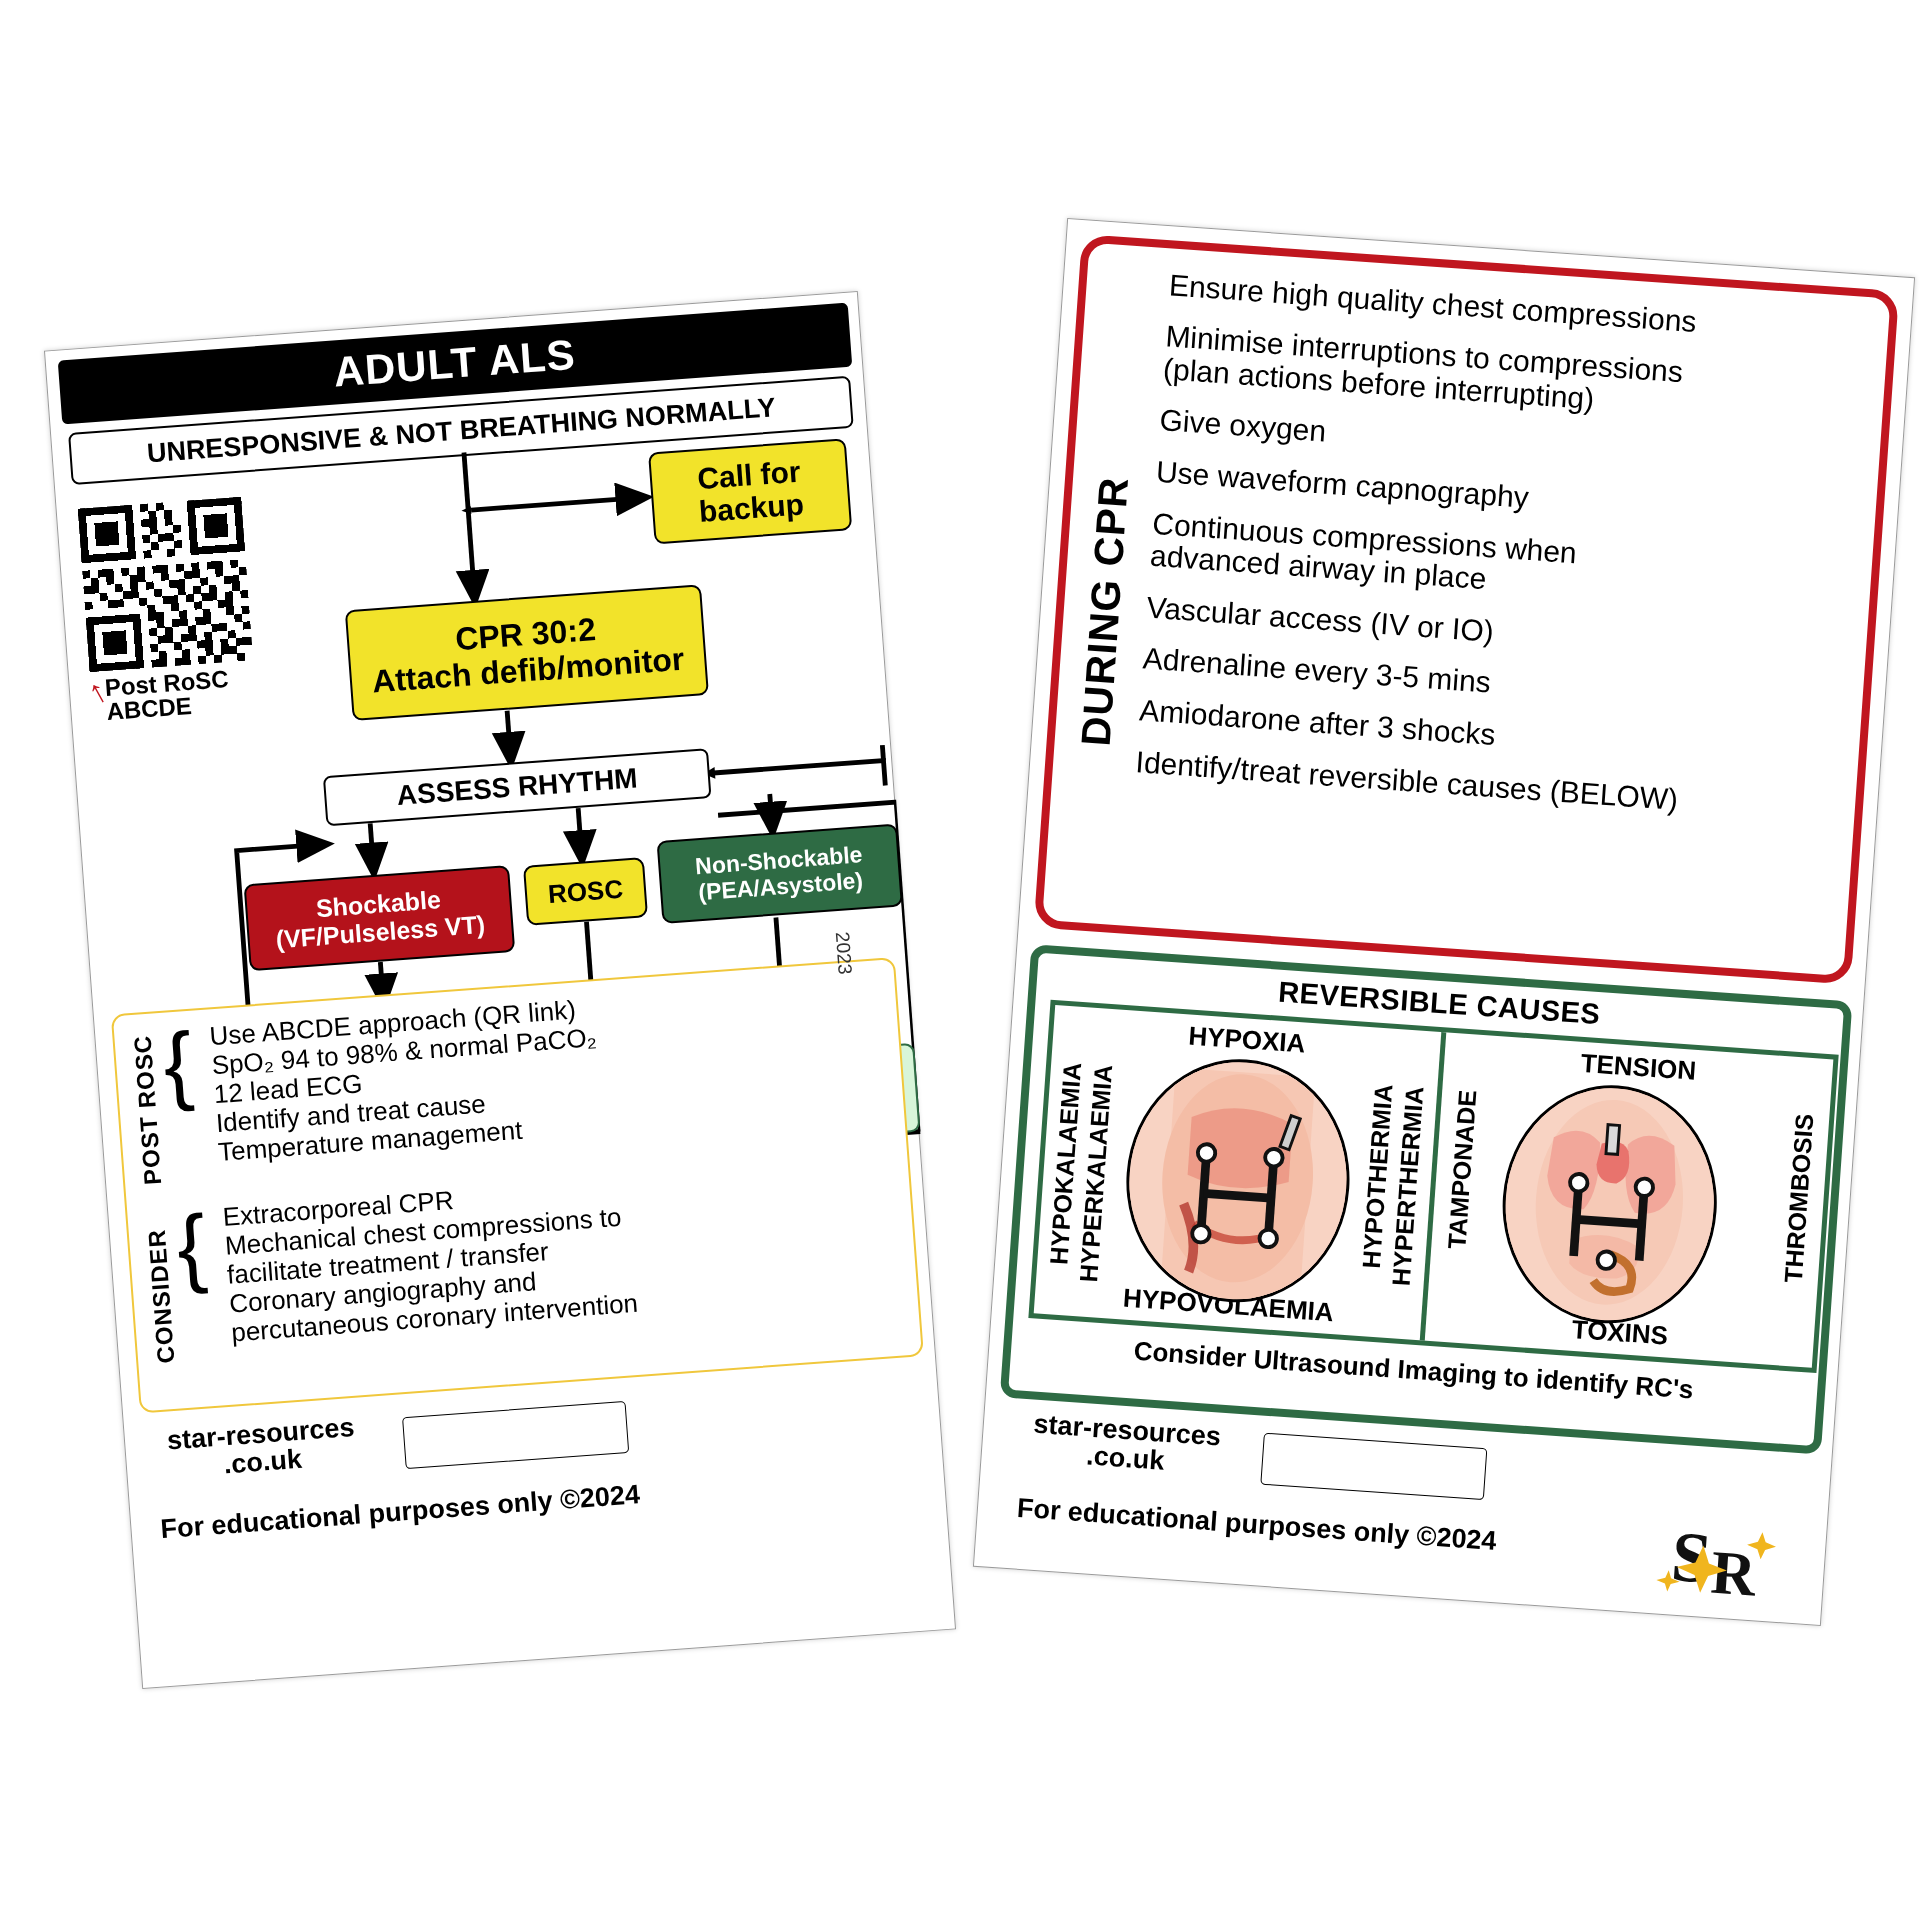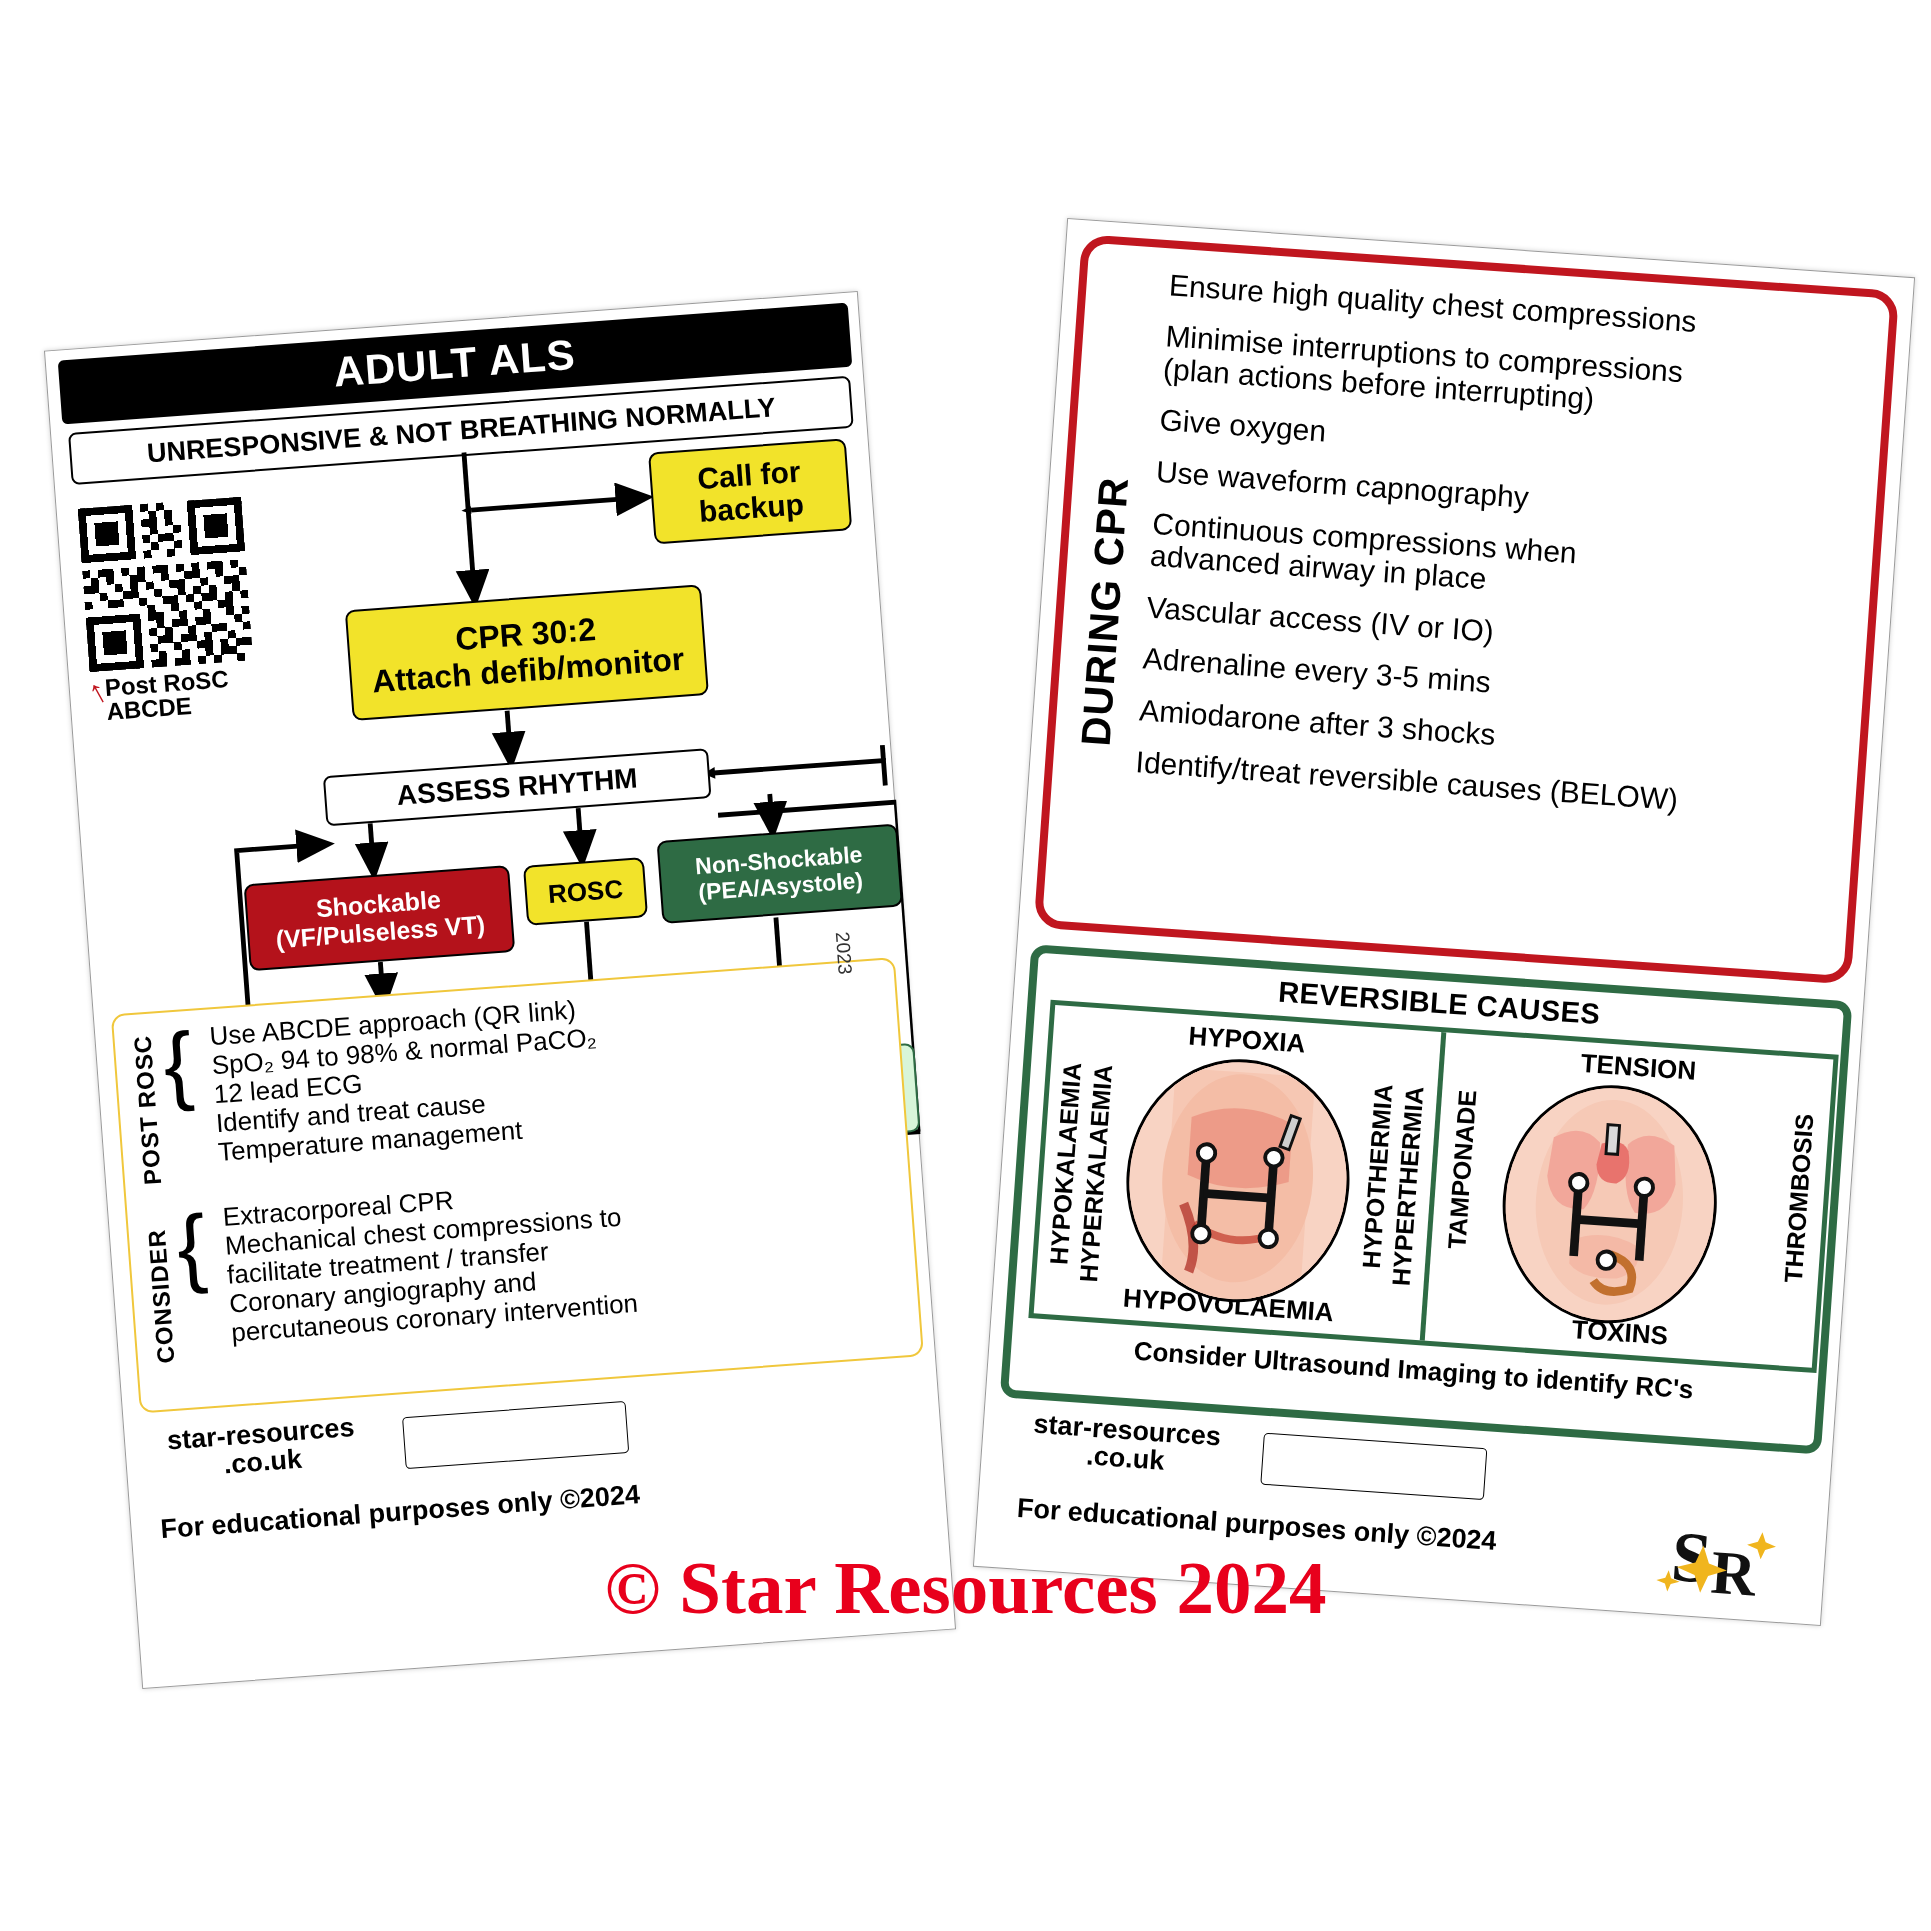--- a/index.html
+++ b/index.html
@@ -530,15 +530,14 @@
     <div class="side-note" style="left:763px;top:637px;transform:rotate(90deg);transform-origin:0 0;">2023</div>
 
     <div class="footer-url" style="left:15.4px;top:1081px;width:241px;">
       <div>star-resources</div>
       <div>.co.uk</div>
     </div>
     <div class="footer-blank" style="left:278px;top:1089px;width:222px;height:50px;"></div>
     <div class="footer-edu" style="left:29px;top:1168px;">For educational purposes only ©2024</div>
   </div>
 
-  <div class="watermark">© Star Resources 2024</div>
 </div>
 
 
 </body></html>

